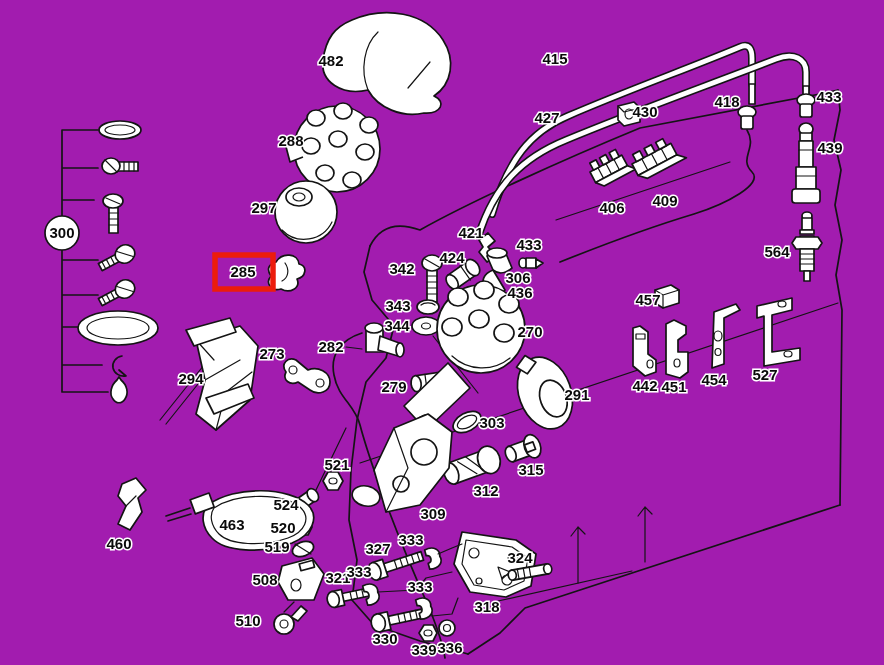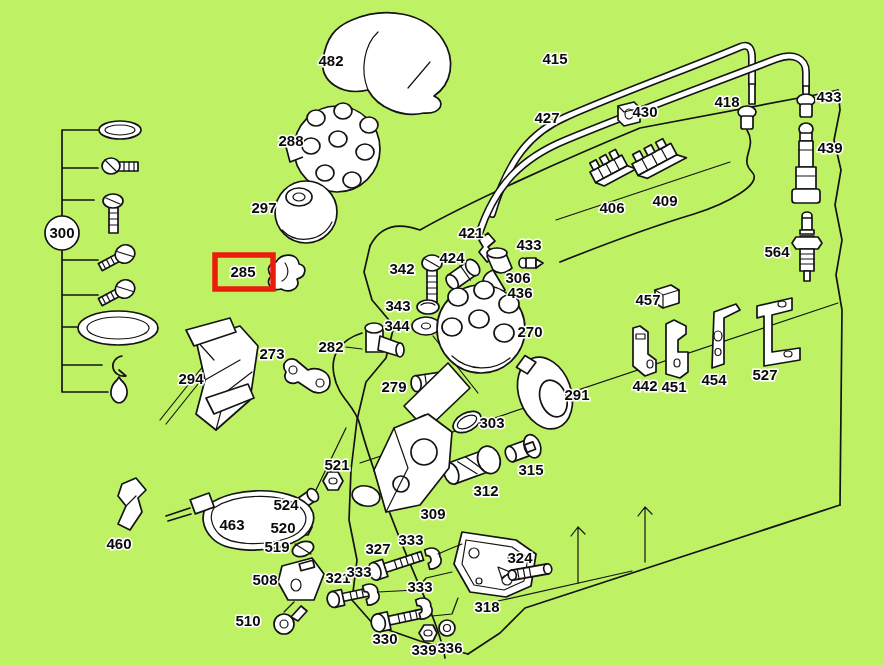--- a/index.html
+++ b/index.html
@@ -1,16 +1,16 @@
 <!DOCTYPE html>
 <html><head>
 <meta charset="utf-8">
 <style>
   html,body{margin:0;padding:0;background:#ffffff;}
-  .canvas-wrap{position:relative;width:884px;height:665px;background:#bef264;overflow:hidden;
+  .canvas-wrap{position:relative;width:884px;height:665px;background:#a21caf;overflow:hidden;
     font-family:"Liberation Sans", sans-serif;}
   svg{position:absolute;left:0;top:0;}
   .ln{fill:none;stroke:#141414;stroke-width:1.7;stroke-linejoin:round;stroke-linecap:round;}
   .wf{fill:#ffffff;stroke:#141414;stroke-width:1.7;stroke-linejoin:round;}
   .tn{fill:none;stroke:#141414;stroke-width:1.2;stroke-linejoin:round;stroke-linecap:round;}
   .pipe-o{fill:none;stroke:#141414;stroke-width:8;stroke-linecap:round;}
   .pipe-i{fill:none;stroke:#ffffff;stroke-width:4.8;stroke-linecap:round;}
   .lbl{font:700 15px "Liberation Sans", sans-serif;fill:#0a0a0a;text-anchor:middle;
     paint-order:stroke;stroke:#ffffff;stroke-width:3px;}
 </style>

